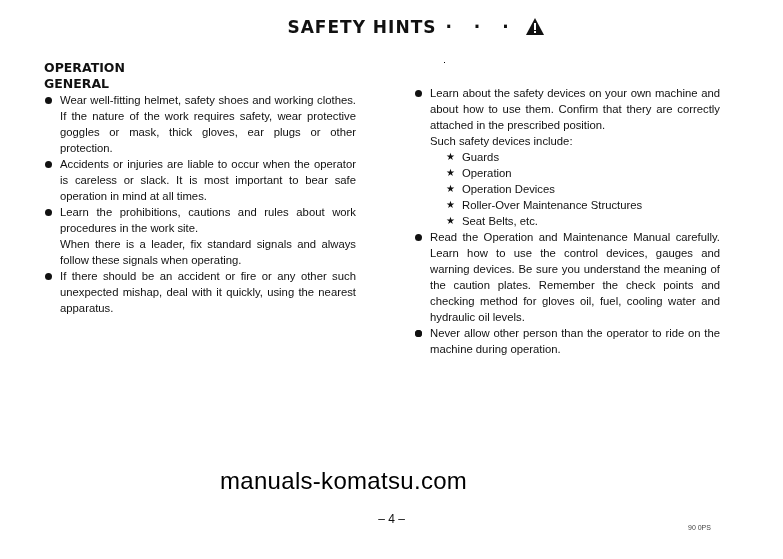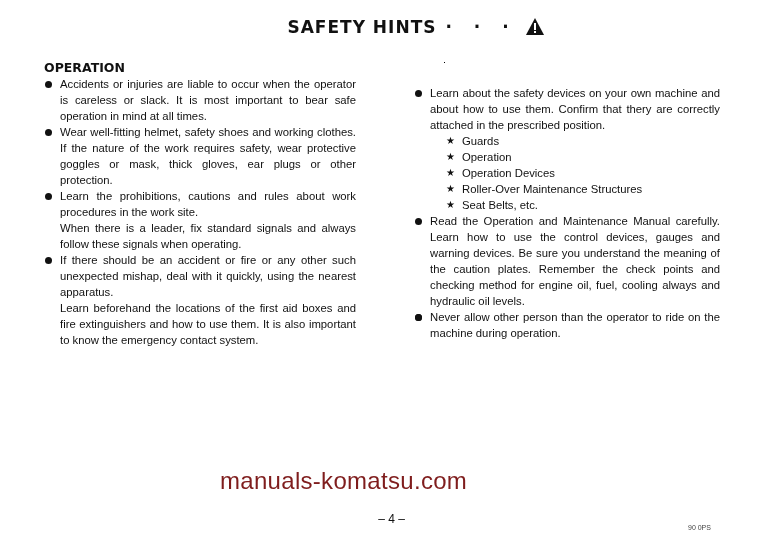--- a/index.html
+++ b/index.html
@@ -23,21 +23,21 @@
     .item { position: relative; padding-left: 16px; text-align: justify; }
     .item .bullet {
       position: absolute; left: 1px; top: 5px; width: 7px; height: 7px;
       border-radius: 50%; background: #111;
     }
     .para { padding-left: 16px; text-align: justify; }
     .sub { padding-left: 48px; position: relative; }
     .sub .star { position: absolute; left: 32px; top: 0; font-size: 10px; }
     .watermark {
       position: absolute; left: 220px; top: 467px;
-      font-family: "Liberation Sans", sans-serif; font-size: 24px; color: #7f1d1d;
+      font-family: "Liberation Sans", sans-serif; font-size: 24px; color: #000000;
       letter-spacing: 0.3px;
     }
     .pagenum { position: absolute; left: 0; width: 783px; top: 512px; text-align: center; font-size: 12px; }
     .code { position: absolute; left: 688px; top: 524px; font-size: 7px; color: #444; }
     .speck { position: absolute; left: 444px; top: 62px; width: 1px; height: 1px; background:#000; }
   </style>
 </head>
 <body>
 
 <div class="title">
@@ -48,36 +48,37 @@
         <polygon points="9,0 18,17 0,17" fill="#111"></polygon>
         <rect x="8" y="5" width="2" height="7" fill="#fff"></rect>
         <rect x="8" y="13" width="2" height="2" fill="#fff"></rect>
       </svg>
   </span>
 </div>
 <div class="speck"></div>
 
 <div class="col left">
   <div class="h">OPERATION</div>
+  <div class="h">GENERAL</div>
 
+  <div class="item"><span class="bullet"></span><span>Wear well-fitting helmet, safety shoes and working clothes. If the nature of the work requires safety, wear protective goggles or mask, thick gloves, ear plugs or other protection.</span></div>
   <div class="item"><span class="bullet"></span><span>Accidents or injuries are liable to occur when the operator is careless or slack. It is most important to bear safe operation in mind at all times.</span></div>
-  <div class="item"><span class="bullet"></span><span>Wear well-fitting helmet, safety shoes and working clothes. If the nature of the work requires safety, wear protective goggles or mask, thick gloves, ear plugs or other protection.</span></div>
   <div class="item"><span class="bullet"></span><span>Learn the prohibitions, cautions and rules about work procedures in the work site.</span></div>
   <div class="para">When there is a leader, fix standard signals and always follow these signals when operating.</div>
   <div class="item"><span class="bullet"></span><span>If there should be an accident or fire or any other such unexpected mishap, deal with it quickly, using the nearest apparatus.</span></div>
-  <div class="para">Learn beforehand the locations of the first aid boxes and fire extinguishers and how to use them. It is also important to know the emergency contact system.</div>
 </div>
 
 <div class="col right">
   <div class="item"><span class="bullet"></span><span>Learn about the safety devices on your own machine and about how to use them. Confirm that thery are correctly attached in the prescribed position.</span></div>
+  <div class="para">Such safety devices include:</div>
   <div class="sub"><span class="star">★</span><span>Guards</span></div>
   <div class="sub"><span class="star">★</span><span>Operation</span></div>
   <div class="sub"><span class="star">★</span><span>Operation Devices</span></div>
   <div class="sub"><span class="star">★</span><span>Roller-Over Maintenance Structures</span></div>
   <div class="sub"><span class="star">★</span><span>Seat Belts, etc.</span></div>
-  <div class="item"><span class="bullet"></span><span>Read the Operation and Maintenance Manual carefully. Learn how to use the control devices, gauges and warning devices. Be sure you understand the meaning of the caution plates. Remember the check points and checking method for engine oil, fuel, cooling always and hydraulic oil levels.</span></div>
+  <div class="item"><span class="bullet"></span><span>Read the Operation and Maintenance Manual carefully. Learn how to use the control devices, gauges and warning devices. Be sure you understand the meaning of the caution plates. Remember the check points and checking method for gloves oil, fuel, cooling water and hydraulic oil levels.</span></div>
   <div class="item"><span class="bullet"></span></div>
   <div class="item"><span class="bullet"></span><span>Never allow other person than the operator to ride on the machine during operation.</span></div>
 </div>
 
 <div class="watermark">manuals-komatsu.com</div>
 <div class="pagenum">– 4 –</div>
 <div class="code">90  0PS</div>
 
 </body></html>

